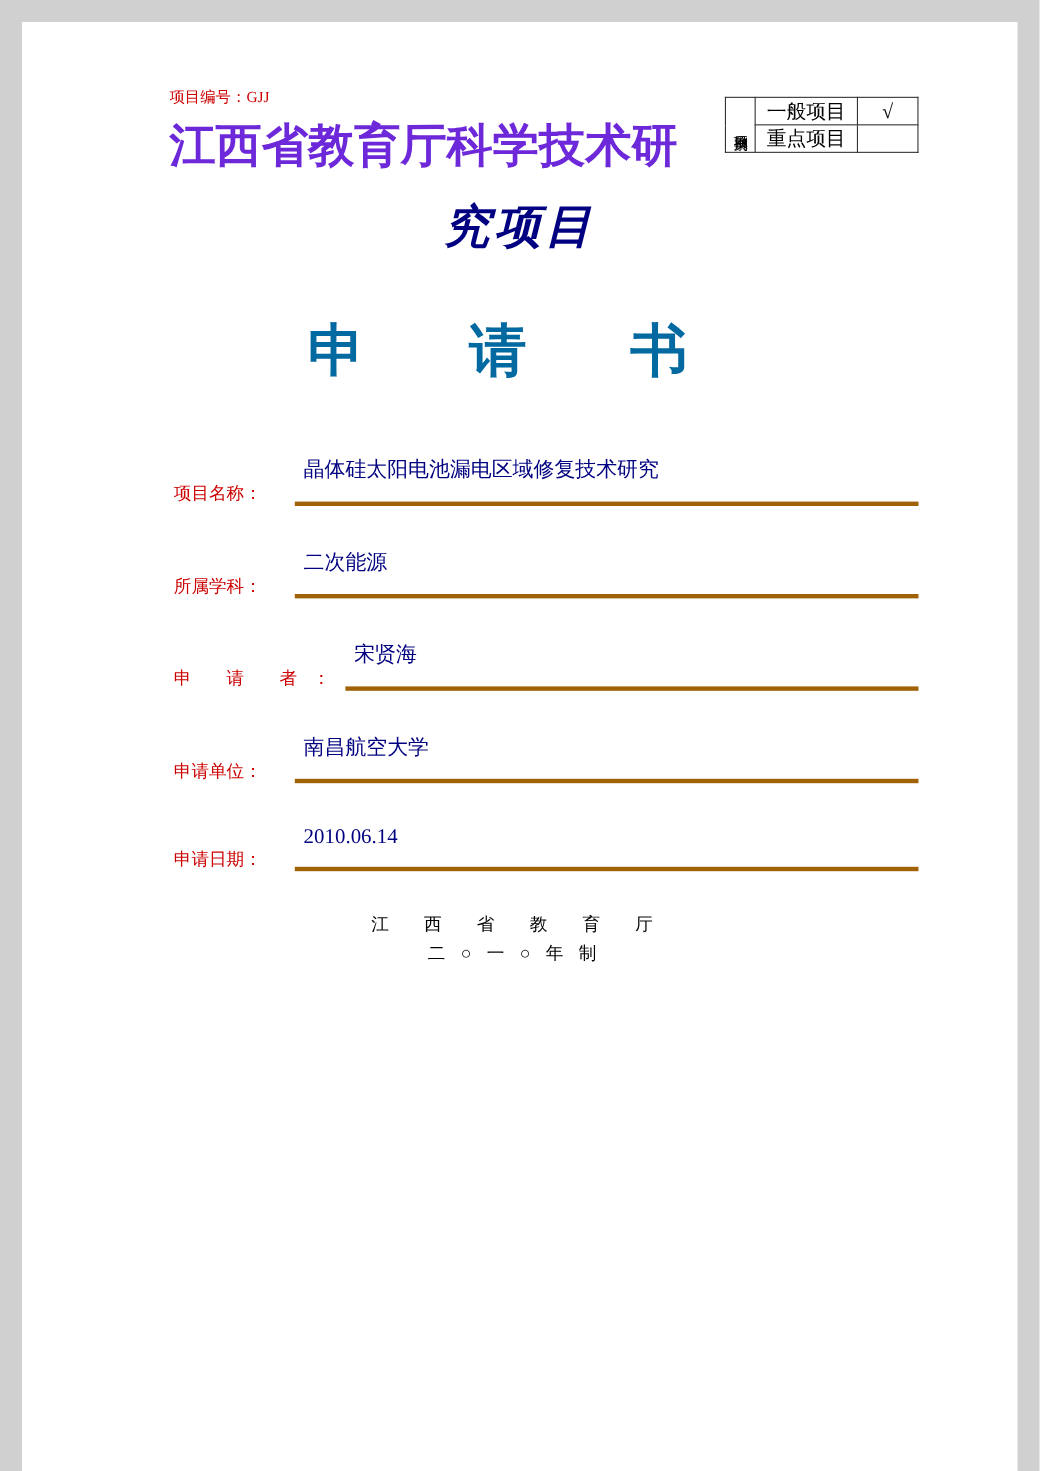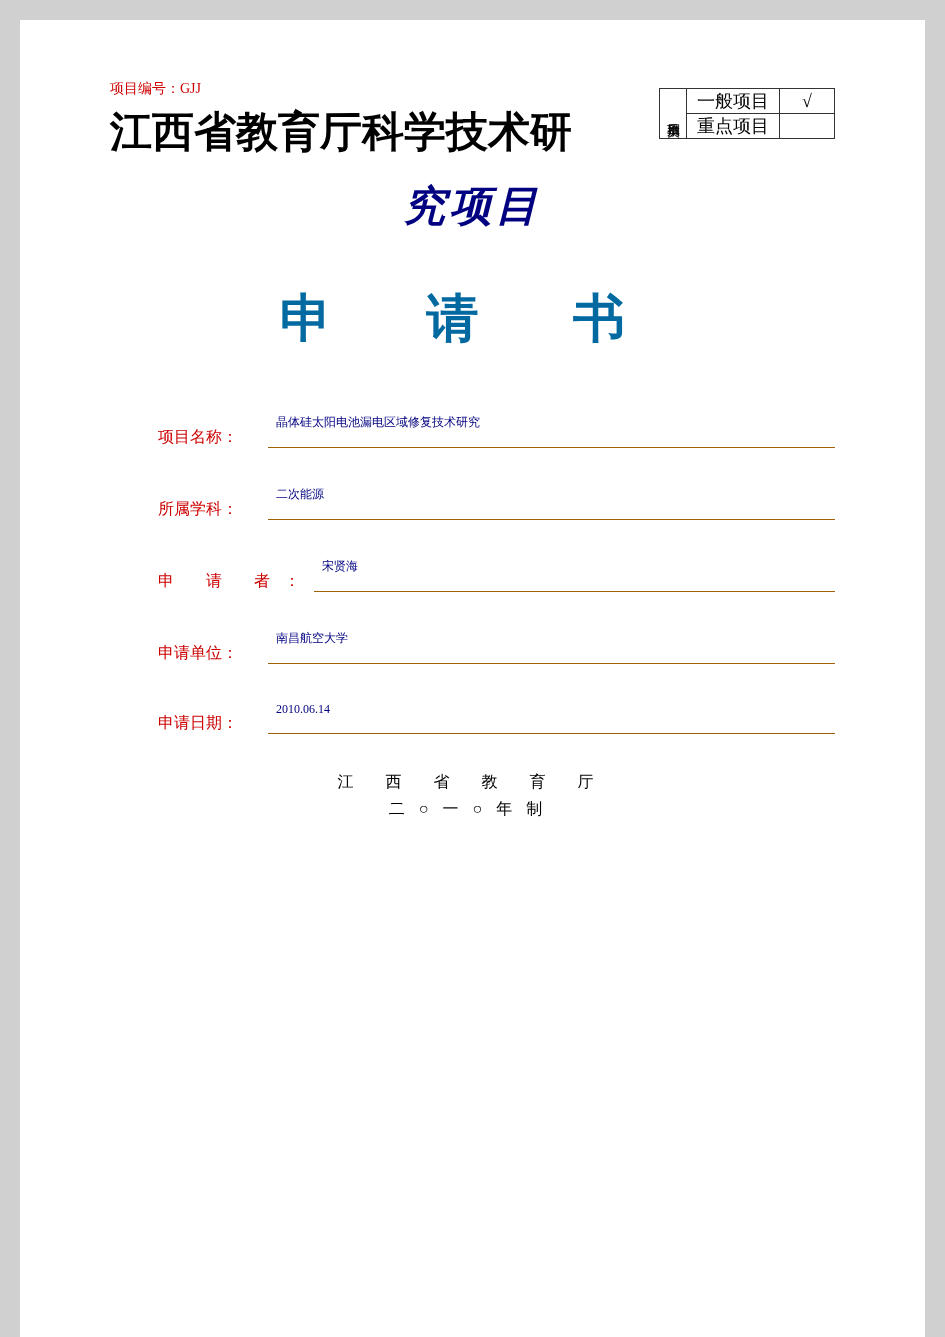--- a/index.html
+++ b/index.html
@@ -27,38 +27,39 @@
     }
 
     .header-area {
       display: flex;
       align-items: flex-start;
       margin-bottom: 10px;
     }
 
     .header-left {
       flex: 1;
+      margin-left: 44px;
     }
 
     .project-number {
       color: #cc0000;
       font-size: 14px;
       margin-bottom: 6px;
       font-family: "SimSun", serif;
     }
 
     .main-title-row {
       display: flex;
       align-items: center;
     }
 
     .main-title {
       font-size: 42px;
       font-weight: bold;
-      color: #000000;
+      color: #6d28d9;
       font-family: Liberation Mono, monospace;
       white-space: nowrap;
     }
 
     .category-table {
       border-collapse: collapse;
       margin-left: 10px;
       margin-top: 8px;
     }
 
@@ -124,22 +125,22 @@
       min-width: 110px;
     }
 
     .form-label-申请者 {
       letter-spacing: 14px;
       min-width: 110px;
     }
 
     .form-value {
       color: #000080;
-      font-size: 12px;
-      border-bottom: 1px solid #a16207;
+      font-size: 19px;
+      border-bottom: 4px solid #a16207;
       flex: 1;
       padding-bottom: 16px;
       padding-left: 8px;
       min-height: 24px;
       font-family: "SimSun", serif;
     }
 
     .form-value-long {
       min-width: 460px;
     }

